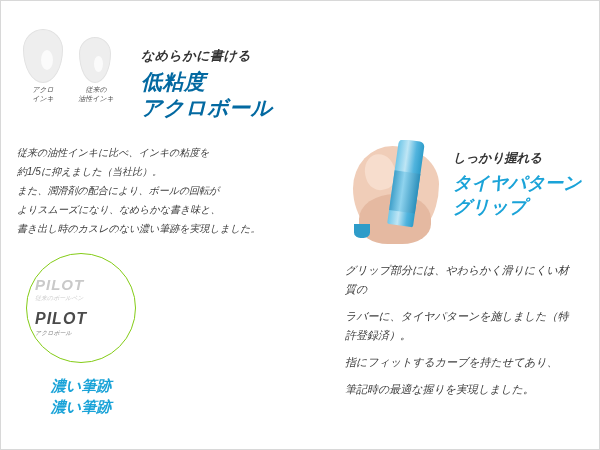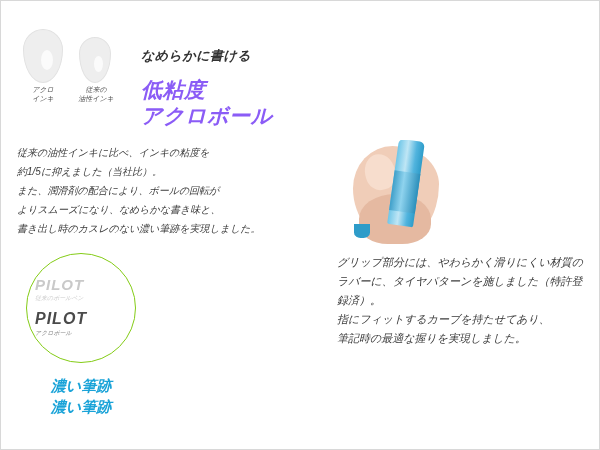--- a/index.html
+++ b/index.html
@@ -102,24 +102,24 @@
     top: 28px;
     width: 200px;
   }
   .ink-kicker {
     font-size: 13px;
     font-weight: bold;
     color: #333333;
     letter-spacing: .5px;
   }
   .ink-title {
-    margin-top: 12px;
+    margin-top: 4px;
     font-size: 21px;
     font-weight: bold;
-    color: #8b5cf6;
+    color: #0369a1;
     line-height: 26px;
     letter-spacing: .5px;
   }
 
   
   .ink-body {
     position: absolute;
     left: 16px;
     top: 142px;
     width: 300px;
@@ -223,21 +223,21 @@
   
   .grip-body {
     position: absolute;
     left: 336px;
     top: 252px;
     width: 250px;
     font-size: 11px;
     line-height: 19px;
     color: #3a3a3a;
   }
-  .grip-body p { margin: 0; }
+  .grip-body p { margin: 8px; }
 
   
   .circles {
     position: absolute;
     left: 16px;
     top: 252px;
     width: 300px;
     height: 170px;
   }
   .circle-item {
@@ -340,20 +340,27 @@
   </div>
 
   <div class="sec-grip">
     <div class="grip-photo">
       <div class="finger"></div>
       <div class="thumbnail"></div>
       <div class="pen-barrel">
         <div class="pen-grip-band"></div>
       </div>
       <div class="pen-tip"></div>
+    </div>
+    <div class="grip-headline">
+      <div class="grip-kicker">しっかり握れる</div>
+      <div class="grip-title">
+        <div>タイヤパターン</div>
+        <div>グリップ</div>
+      </div>
     </div>
   </div>
 
   <div class="grip-body">
     <p>グリップ部分には、やわらかく滑りにくい材質の</p>
     <p>ラバーに、タイヤパターンを施しました（特許登録済）。</p>
     <p>指にフィットするカーブを持たせてあり、</p>
     <p>筆記時の最適な握りを実現しました。</p>
   </div>
 

